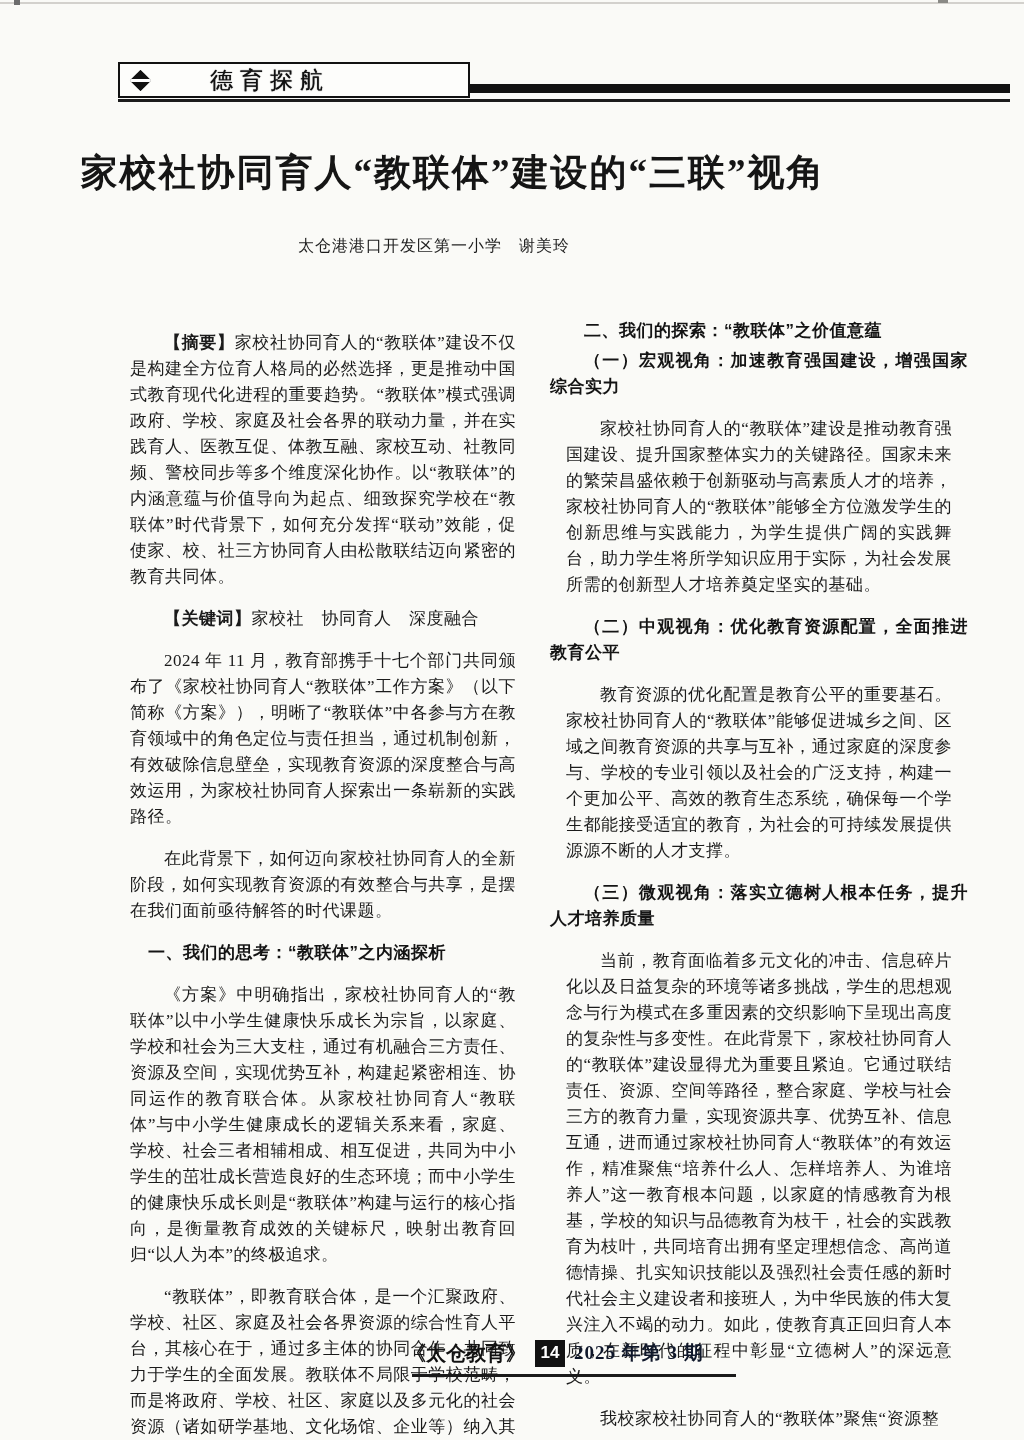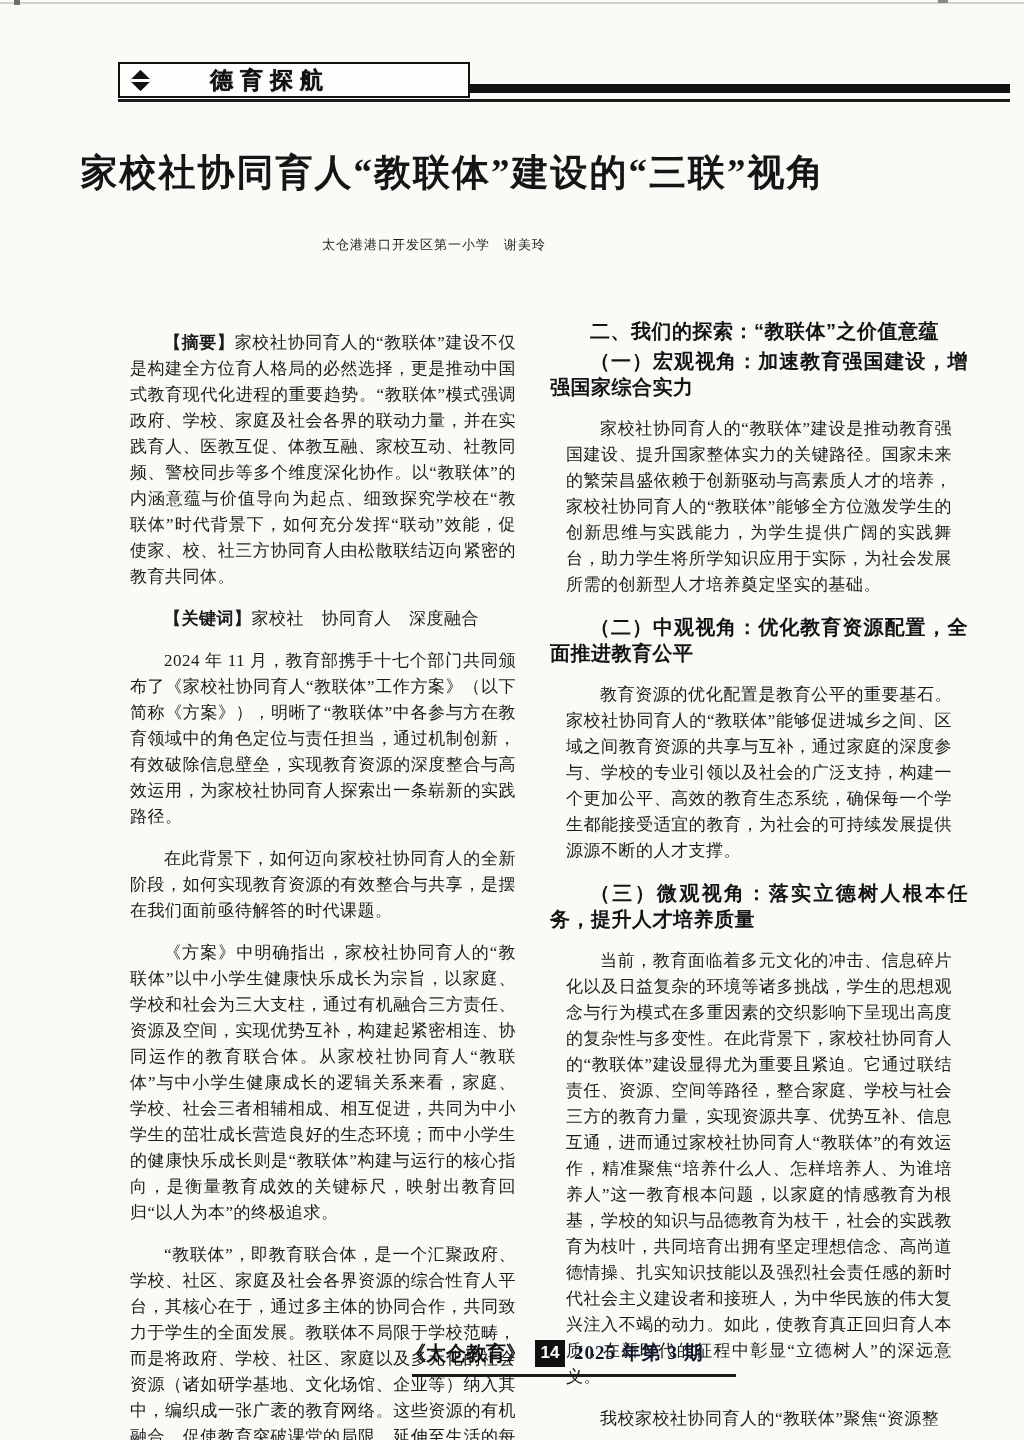--- a/index.html
+++ b/index.html
@@ -24,57 +24,57 @@
     display: flex; align-items: center;
   }
   .diamond {
     position: relative; width: 15px; height: 15px; margin-left: 13px;
     background: #111; transform: rotate(45deg);
     background-image: linear-gradient(135deg, #111 42%, #fff 42%, #fff 58%, #111 58%);
   }
   .banner-label {
     margin-left: 62px;
     font-family: "Liberation Sans", "DejaVu Sans", sans-serif;
-    font-weight: bold; font-size: 23px; letter-spacing: 7px; color: #111;
+    font-weight: normal; font-size: 23px; letter-spacing: 7px; color: #111;
     text-shadow: 0 0 1px #111;
   }
   .rule-thick { position: absolute; left: 468px; top: 84px; width: 542px; height: 9px; background: #111; }
   .rule-thin  { position: absolute; left: 118px; top: 99px; width: 892px; height: 2.5px; background: #1c1c1c; }
 
   
   .title {
     position: absolute; left: 0; top: 148px; width: 906px;
     text-align: center;
     font-family: "Liberation Serif", "DejaVu Serif", serif;
     font-weight: bold; font-size: 37px; letter-spacing: 2px; color: #151515;
   }
   .author {
     position: absolute; left: 0; top: 236px; width: 868px;
-    text-align: center; font-size: 13px; letter-spacing: 1px; color: #1d1d1d;
+    text-align: center; font-size: 16px; letter-spacing: 1px; color: #1d1d1d;
   }
 
   
   .columns {
     position: absolute; left: 114px; top: 314px; width: 854px;
     display: flex; gap: 18px;
   }
   .col { width: 418px; }
   .para {
     margin: 16px; font-size: 17px; line-height: 26px; letter-spacing: 0.5px;
     text-align: justify; color: #1b1b1b;
   }
   .indent { text-indent: 2em; }
   .blabel {
     font-family: "Liberation Sans", "DejaVu Sans", sans-serif;
     font-weight: bold;
   }
   .heading {
     margin: 4px 0 2px 0;
     font-family: "Liberation Sans", "DejaVu Sans", sans-serif;
-    font-weight: bold; font-size: 20px; line-height: 26px; letter-spacing: 0.5px;
+    font-weight: bold; font-size: 17px; line-height: 26px; letter-spacing: 0.5px;
     text-align: justify; text-indent: 2em; color: #141414;
   }
 
   
   .footer {
     position: absolute; left: 406px; top: 1338px; height: 30px;
     display: flex; align-items: center; gap: 9px;
   }
   .footer-journal {
     font-family: Liberation Serif, serif;
@@ -111,20 +111,21 @@
   <div class="title">家校社协同育人“教联体”建设的“三联”视角</div>
   <div class="author">太仓港港口开发区第一小学　谢美玲</div>
 
   <div class="columns">
 
     <div class="col">
       <p class="para indent"><span class="blabel">【摘要】</span><span>家校社协同育人的“教联体”建设不仅是构建全方位育人格局的必然选择，更是推动中国式教育现代化进程的重要趋势。“教联体”模式强调政府、学校、家庭及社会各界的联动力量，并在实践育人、医教互促、体教互融、家校互动、社教同频、警校同步等多个维度深化协作。以“教联体”的内涵意蕴与价值导向为起点、细致探究学校在“教联体”时代背景下，如何充分发挥“联动”效能，促使家、校、社三方协同育人由松散联结迈向紧密的教育共同体。</span></p>
       <p class="para indent"><span class="blabel">【关键词】</span><span>家校社　协同育人　深度融合</span></p>
       <p class="para indent">2024 年 11 月，教育部携手十七个部门共同颁布了《家校社协同育人“教联体”工作方案》（以下简称《方案》），明晰了“教联体”中各参与方在教育领域中的角色定位与责任担当，通过机制创新，有效破除信息壁垒，实现教育资源的深度整合与高效运用，为家校社协同育人探索出一条崭新的实践路径。</p>
       <p class="para indent">在此背景下，如何迈向家校社协同育人的全新阶段，如何实现教育资源的有效整合与共享，是摆在我们面前亟待解答的时代课题。</p>
+      <h3 class="heading">一、我们的思考：“教联体”之内涵探析</h3>
       <p class="para indent">《方案》中明确指出，家校社协同育人的“教联体”以中小学生健康快乐成长为宗旨，以家庭、学校和社会为三大支柱，通过有机融合三方责任、资源及空间，实现优势互补，构建起紧密相连、协同运作的教育联合体。从家校社协同育人“教联体”与中小学生健康成长的逻辑关系来看，家庭、学校、社会三者相辅相成、相互促进，共同为中小学生的茁壮成长营造良好的生态环境；而中小学生的健康快乐成长则是“教联体”构建与运行的核心指向，是衡量教育成效的关键标尺，映射出教育回归“以人为本”的终极追求。</p>
       <p class="para indent">“教联体”，即教育联合体，是一个汇聚政府、学校、社区、家庭及社会各界资源的综合性育人平台，其核心在于，通过多主体的协同合作，共同致力于学生的全面发展。教联体不局限于学校范畴，而是将政府、学校、社区、家庭以及多元化的社会资源（诸如研学基地、文化场馆、企业等）纳入其中，编织成一张广袤的教育网络。这些资源的有机融合，促使教育突破课堂的局限，延伸至生活的每一个角落。</p>
     </div>
 
     <div class="col">
       <h3 class="heading">二、我们的探索：“教联体”之价值意蕴</h3>
       <h3 class="heading">（一）宏观视角：加速教育强国建设，增强国家综合实力</h3>
       <p class="para indent">家校社协同育人的“教联体”建设是推动教育强国建设、提升国家整体实力的关键路径。国家未来的繁荣昌盛依赖于创新驱动与高素质人才的培养，家校社协同育人的“教联体”能够全方位激发学生的创新思维与实践能力，为学生提供广阔的实践舞台，助力学生将所学知识应用于实际，为社会发展所需的创新型人才培养奠定坚实的基础。</p>
       <h3 class="heading">（二）中观视角：优化教育资源配置，全面推进教育公平</h3>
       <p class="para indent">教育资源的优化配置是教育公平的重要基石。家校社协同育人的“教联体”能够促进城乡之间、区域之间教育资源的共享与互补，通过家庭的深度参与、学校的专业引领以及社会的广泛支持，构建一个更加公平、高效的教育生态系统，确保每一个学生都能接受适宜的教育，为社会的可持续发展提供源源不断的人才支撑。</p>

